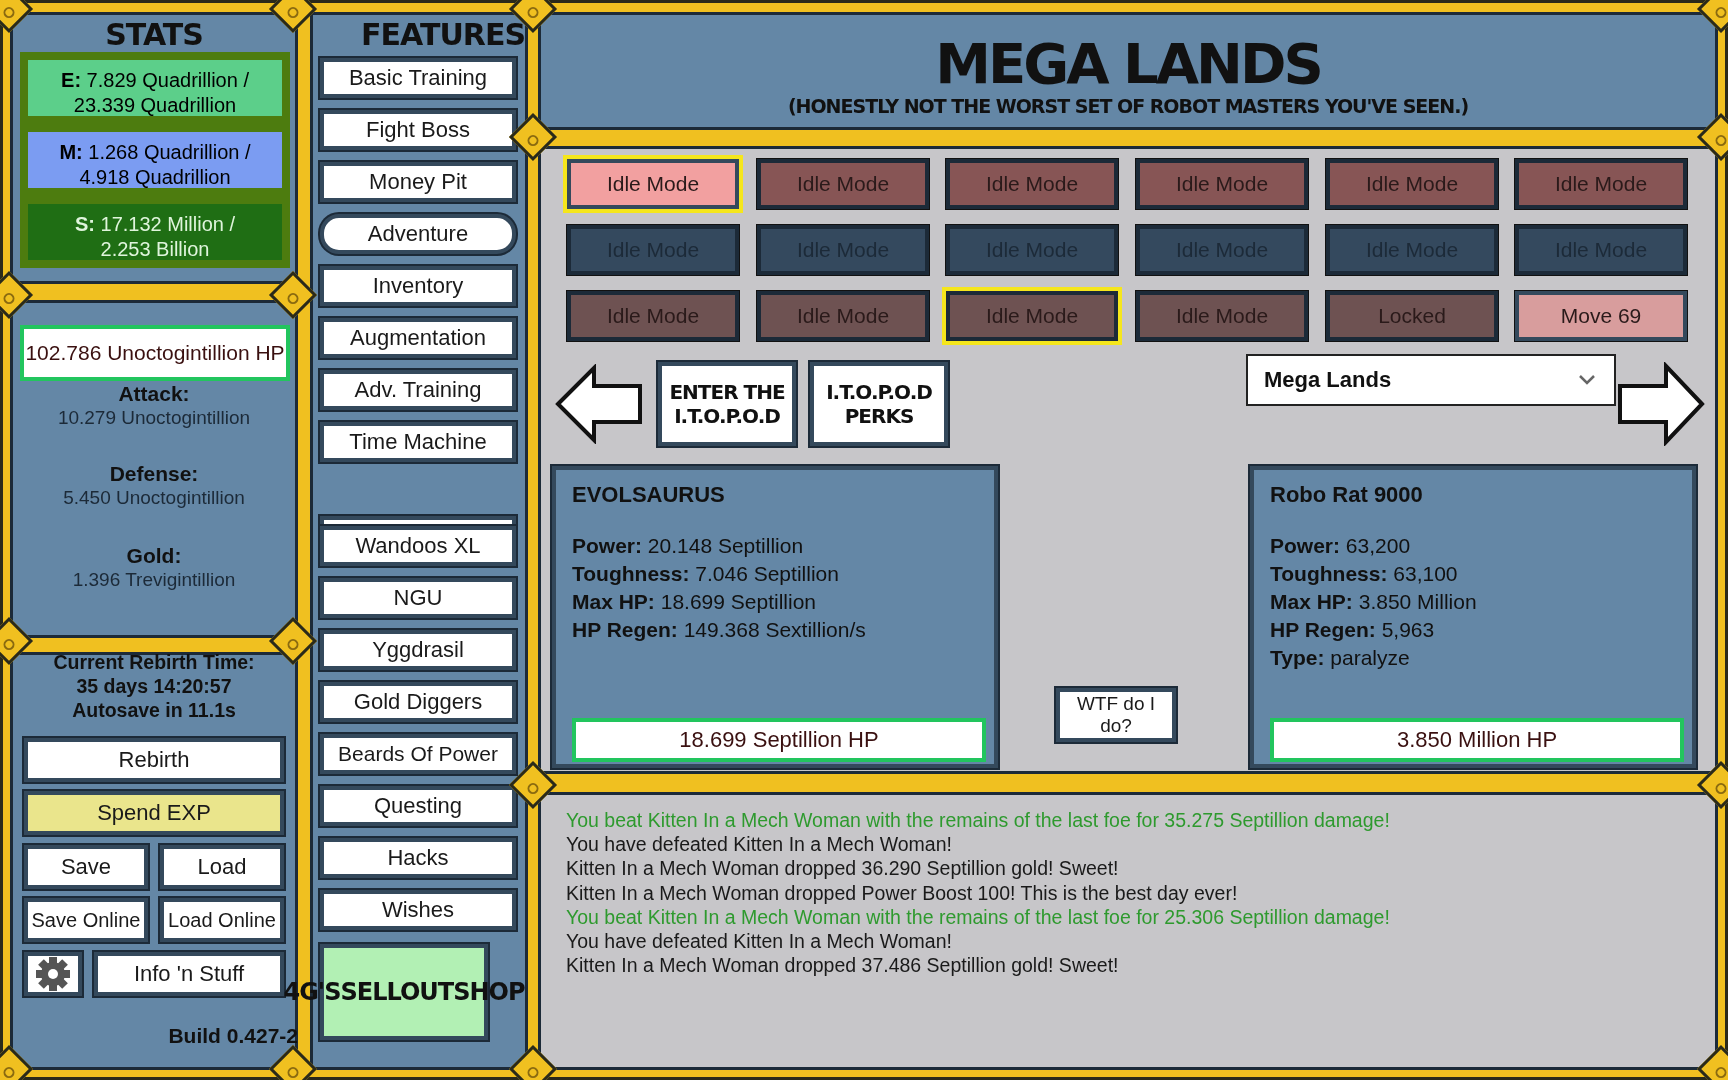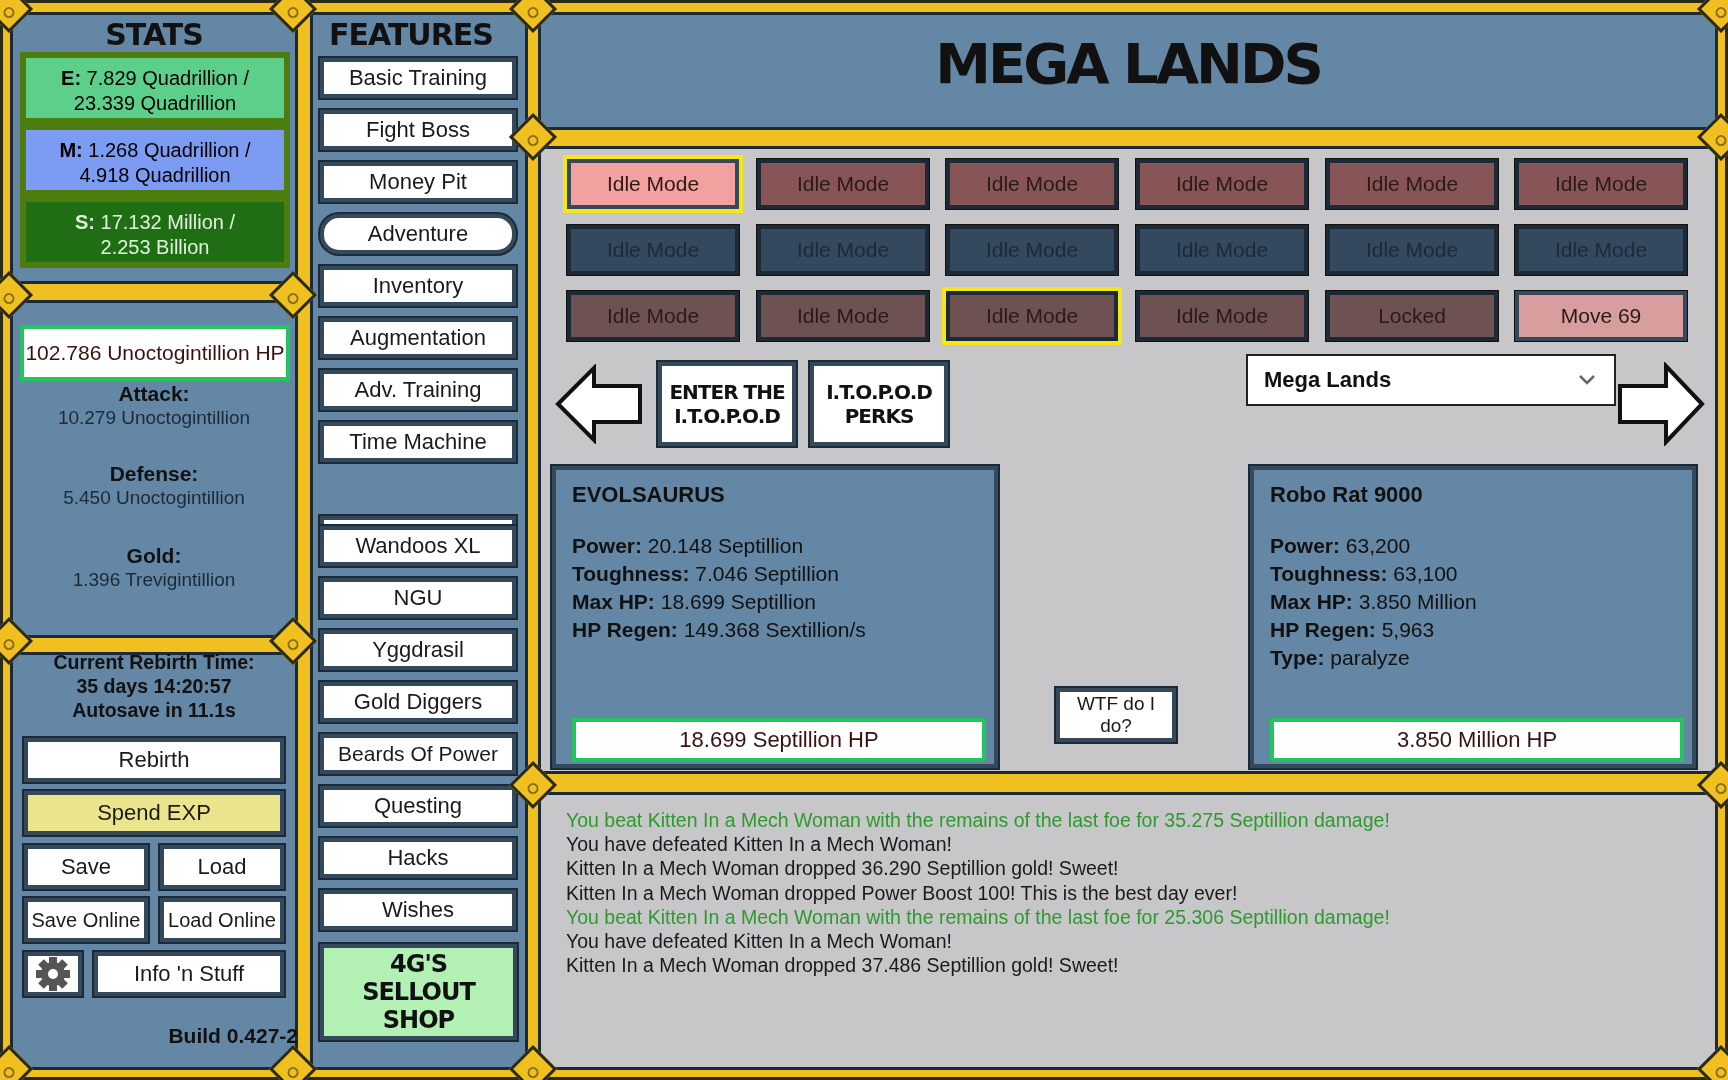--- a/index.html
+++ b/index.html
@@ -10,21 +10,21 @@
   .panel { position: absolute; background: #6487a6; border: 3px solid #1c2a38; }
   .panel.grey { background: #c7c6c9; }
   .bolt { position: absolute; width: 34px; height: 34px; background: #f0c020; border: 3px solid #2a2a1a;
           transform: rotate(45deg); z-index: 5; }
   .bolt::after { content: ""; position: absolute; left: 11px; top: 11px; width: 7px; height: 7px;
           border-radius: 50%; border: 2px solid #8a6a10; }
 
   .title-font { font-family: "DejaVu Sans", sans-serif; font-weight: 900; letter-spacing: -1px; color: #111; }
 
   .stat-box { position: absolute; left: 20px; width: 270px; text-align: center; font-size: 20px; line-height: 25px;
-              border: 6px solid #4d7c0f; padding-top: 8px; }
+              border: 8px solid #4d7c0f; padding-top: 8px; }
 
   .btn { position: absolute; background: #fff; border: 4px solid #34495c; box-shadow: 0 0 0 2px #1c2a38;
          font-size: 22px; color: #1a1a1a; display: flex; align-items: center; justify-content: center;
          text-align: center; cursor: pointer; }
 
   .feat-btn { left: 320px; width: 196px; height: 40px; font-size: 22px; }
 
   .fight-btn { position: absolute; width: 172px; height: 50px; border: 4px solid #1c2a38; box-shadow: 0 0 0 1px #111;
                font-size: 21px; color: #2a1a1a; display: flex; align-items: center; justify-content: center; }
   .fight-btn.red { background: #875555; }
@@ -103,47 +103,48 @@
       <rect x="14" y="1" width="8" height="34" transform="rotate(-45 18 18)"></rect>
       <circle cx="18" cy="18" r="12"></circle>
     </g>
     <circle cx="18" cy="18" r="5" fill="#fff"></circle>
   </svg>
 </div>
 <div class="btn" style="left:94px;top:952px;width:190px;height:44px;">Info 'n Stuff</div>
 <div style="position:absolute;left:10px;width:288px;top:1024px;text-align:right;font-size:21px;font-weight:bold;color:#111;">Build 0.427-2</div>
 
 <div class="panel" style="left:310px;top:12px;width:218px;height:1058px;">
-  <div class="title-font" style="position:absolute;left:16px;right:0;top:2px;text-align:left;font-size:30px;">FEATURES</div>
+  <div class="title-font" style="position:absolute;left:16px;right:0;top:2px;text-align:right;font-size:30px;">FEATURES</div>
 </div>
 <div class="btn feat-btn" style="top:58px;">Basic Training</div>
 <div class="btn feat-btn" style="top:110px;">Fight Boss</div>
 <div class="btn feat-btn" style="top:162px;">Money Pit</div>
 <div class="btn feat-btn" style="top:214px;border-radius:19px;">Adventure</div>
 <div class="btn feat-btn" style="top:266px;">Inventory</div>
 <div class="btn feat-btn" style="top:318px;">Augmentation</div>
 <div class="btn feat-btn" style="top:370px;">Adv. Training</div>
 <div class="btn feat-btn" style="top:422px;">Time Machine</div>
 <div class="btn feat-btn" style="top:474px;margin-top:42px;">Blood Magic</div>
 <div class="btn feat-btn" style="top:526px;">Wandoos XL</div>
 <div class="btn feat-btn" style="top:578px;">NGU</div>
 <div class="btn feat-btn" style="top:630px;">Yggdrasil</div>
 <div class="btn feat-btn" style="top:682px;">Gold Diggers</div>
 <div class="btn feat-btn" style="top:734px;font-size:21px;">Beards Of Power</div>
 <div class="btn feat-btn" style="top:786px;">Questing</div>
 <div class="btn feat-btn" style="top:838px;">Hacks</div>
 <div class="btn feat-btn" style="top:890px;">Wishes</div>
-<div class="btn" style="left:320px;top:944px;width:197px;height:96px;background:#b2f0b4;flex-direction:column;line-height:28px;">
+<div class="btn" style="left:320px;top:944px;width:168px;height:96px;background:#b2f0b4;flex-direction:row;line-height:28px;">
   <div class="title-font" style="font-size:24px;">4G'S</div>
   <div class="title-font" style="font-size:24px;">SELLOUT</div>
   <div class="title-font" style="font-size:24px;">SHOP</div>
 </div>
 
 <div class="panel" style="left:538px;top:12px;width:1180px;height:118px;">
   <div class="title-font" style="position:absolute;left:0;right:0;top:16px;text-align:center;font-size:56px;letter-spacing:-3px;">MEGA LANDS</div>
+  <div class="title-font" style="position:absolute;left:0;right:0;top:80px;text-align:center;font-size:19px;letter-spacing:-1px;">(HONESTLY NOT THE WORST SET OF ROBOT MASTERS YOU'VE SEEN.)</div>
 </div>
 
 <div class="panel grey" style="left:538px;top:146px;width:1180px;height:628px;"></div>
 
 <div class="fight-btn pink sel" style="left:567px;top:159px;">Idle Mode</div>
 <div class="fight-btn red" style="left:757px;top:159px;">Idle Mode</div>
 <div class="fight-btn red" style="left:946px;top:159px;">Idle Mode</div>
 <div class="fight-btn red" style="left:1136px;top:159px;">Idle Mode</div>
 <div class="fight-btn red" style="left:1326px;top:159px;">Idle Mode</div>
 <div class="fight-btn red" style="left:1515px;top:159px;">Idle Mode</div>

